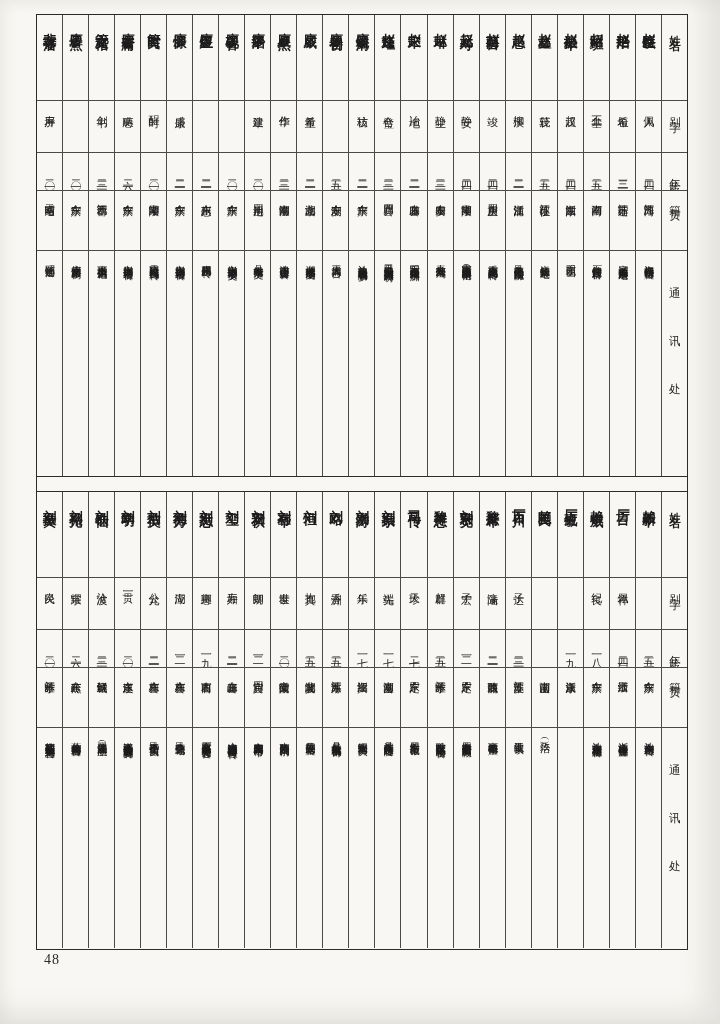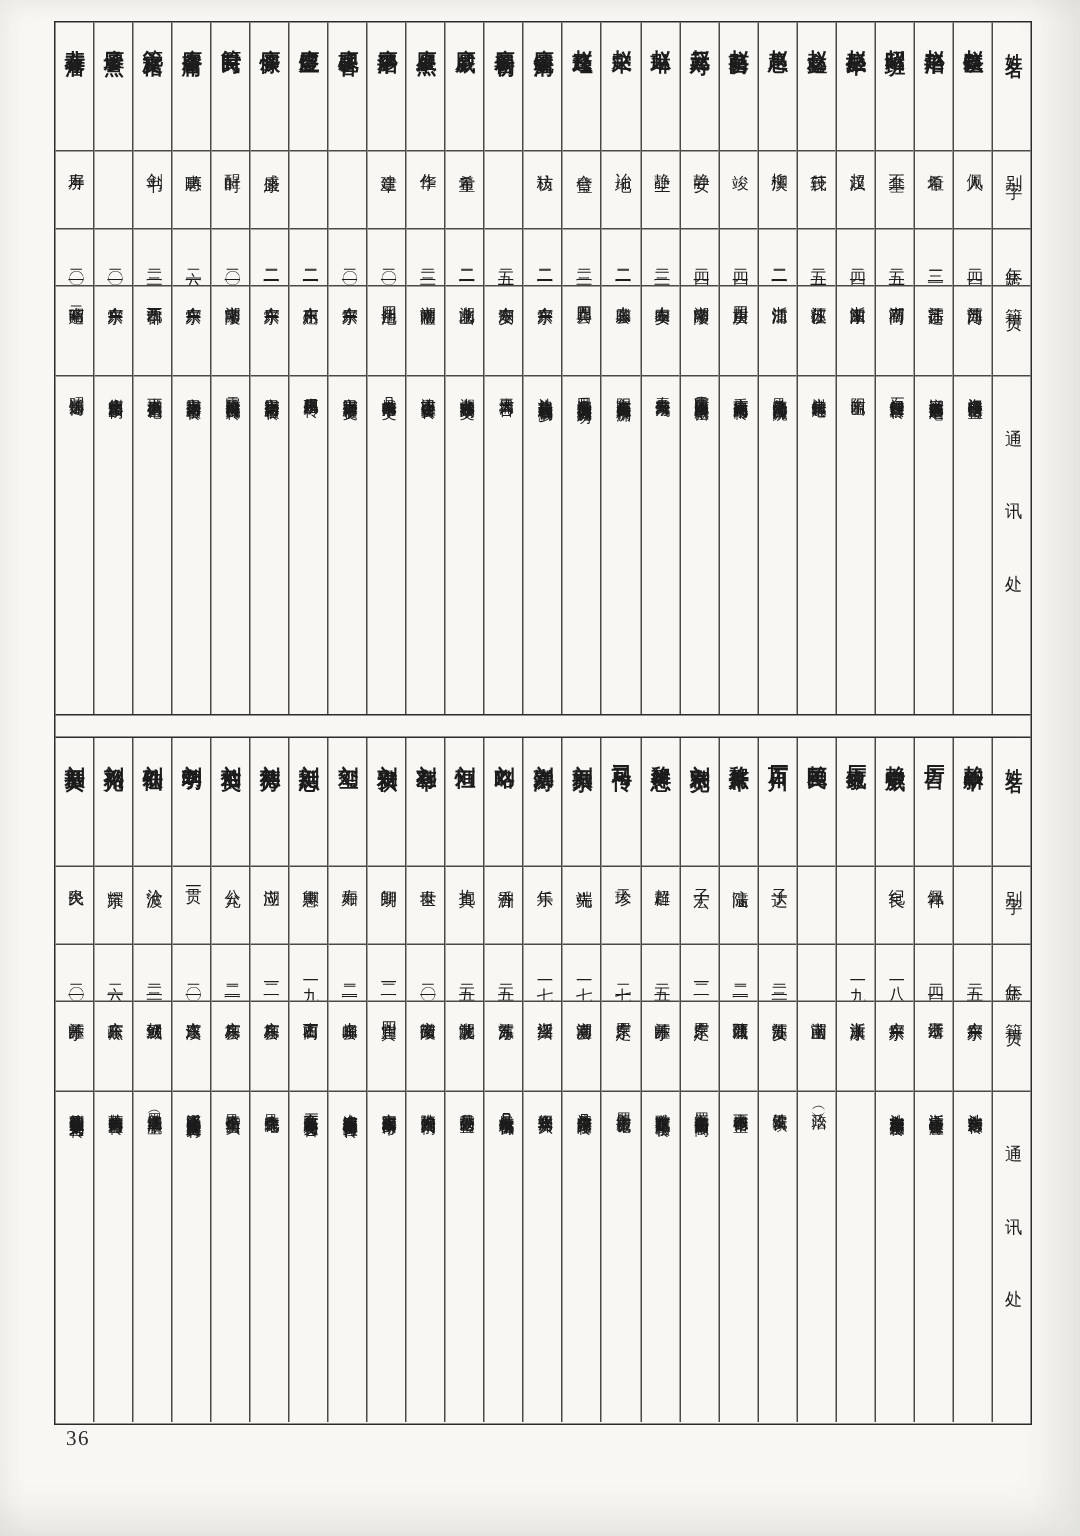--- a/index.html
+++ b/index.html
@@ -927,14 +927,14 @@
           </div>
           <div class="cell native-cell">
             <span class="vt">江苏睢宁</span>
           </div>
           <div class="cell addr-cell">
             <span class="vt">徐州宿迁县西耿车集刘宜则转</span>
           </div>
         </div>
       </div>
   </div>
-  <div class="pageno">36</div>
+  <div class="pageno">48</div>
 </div>
 
 </body></html>

